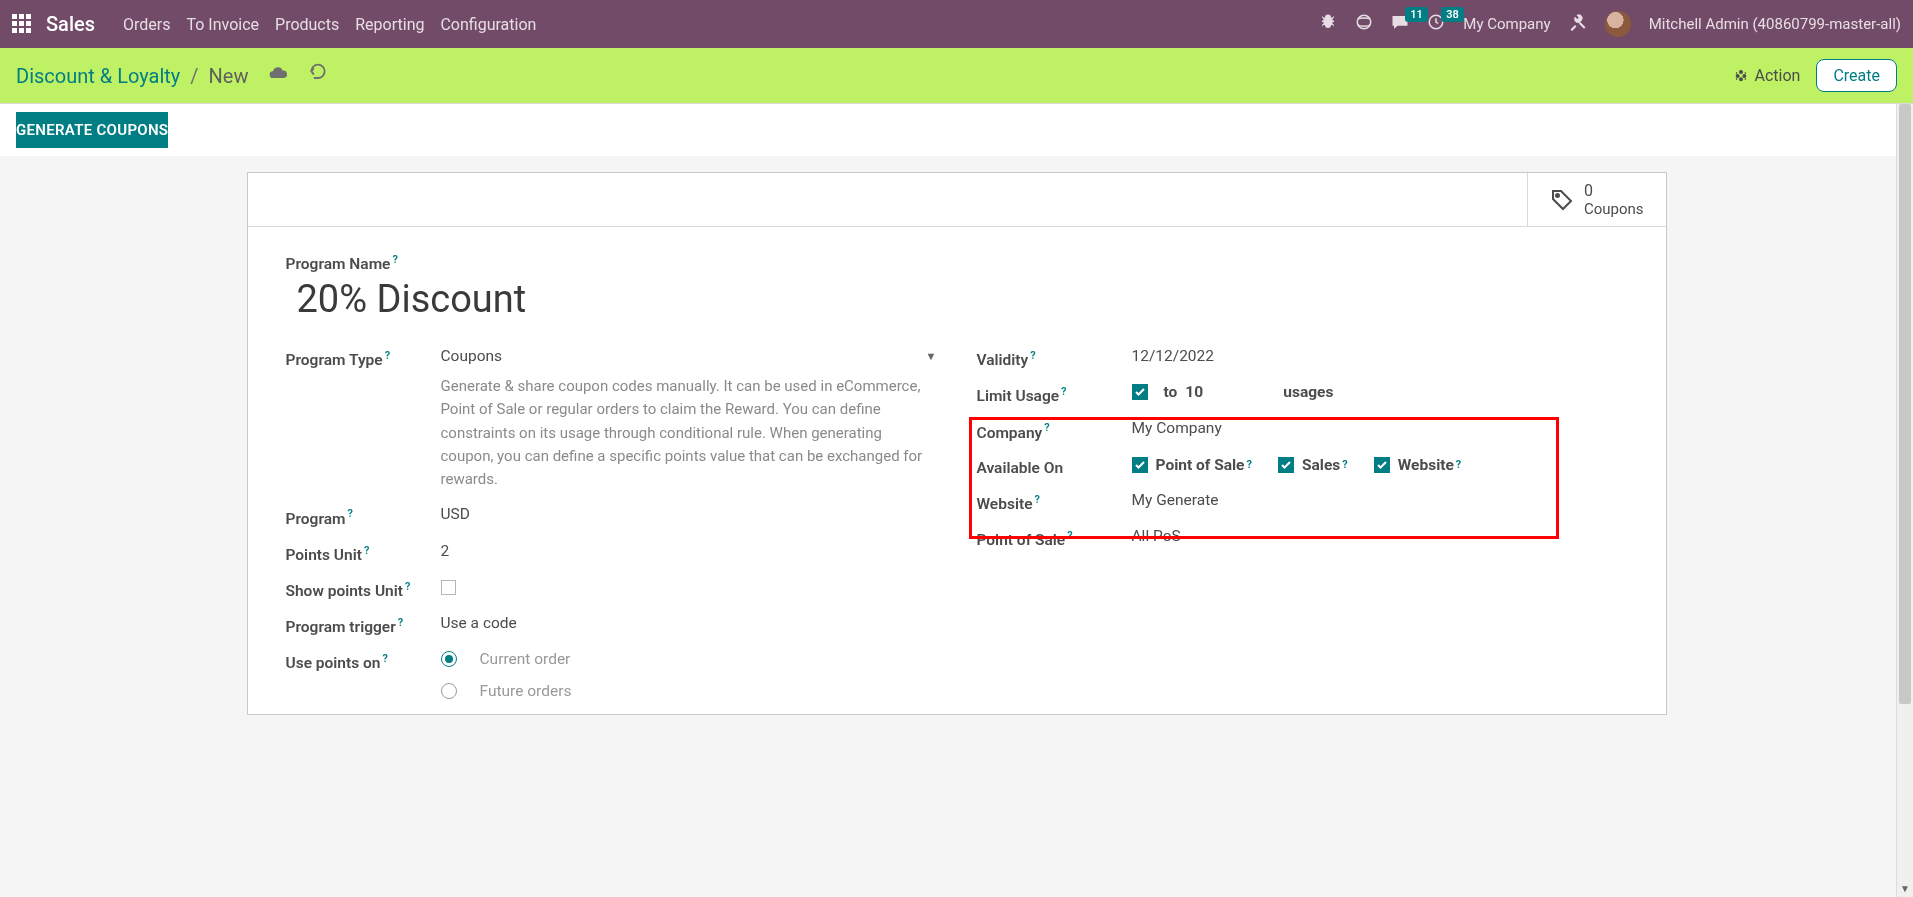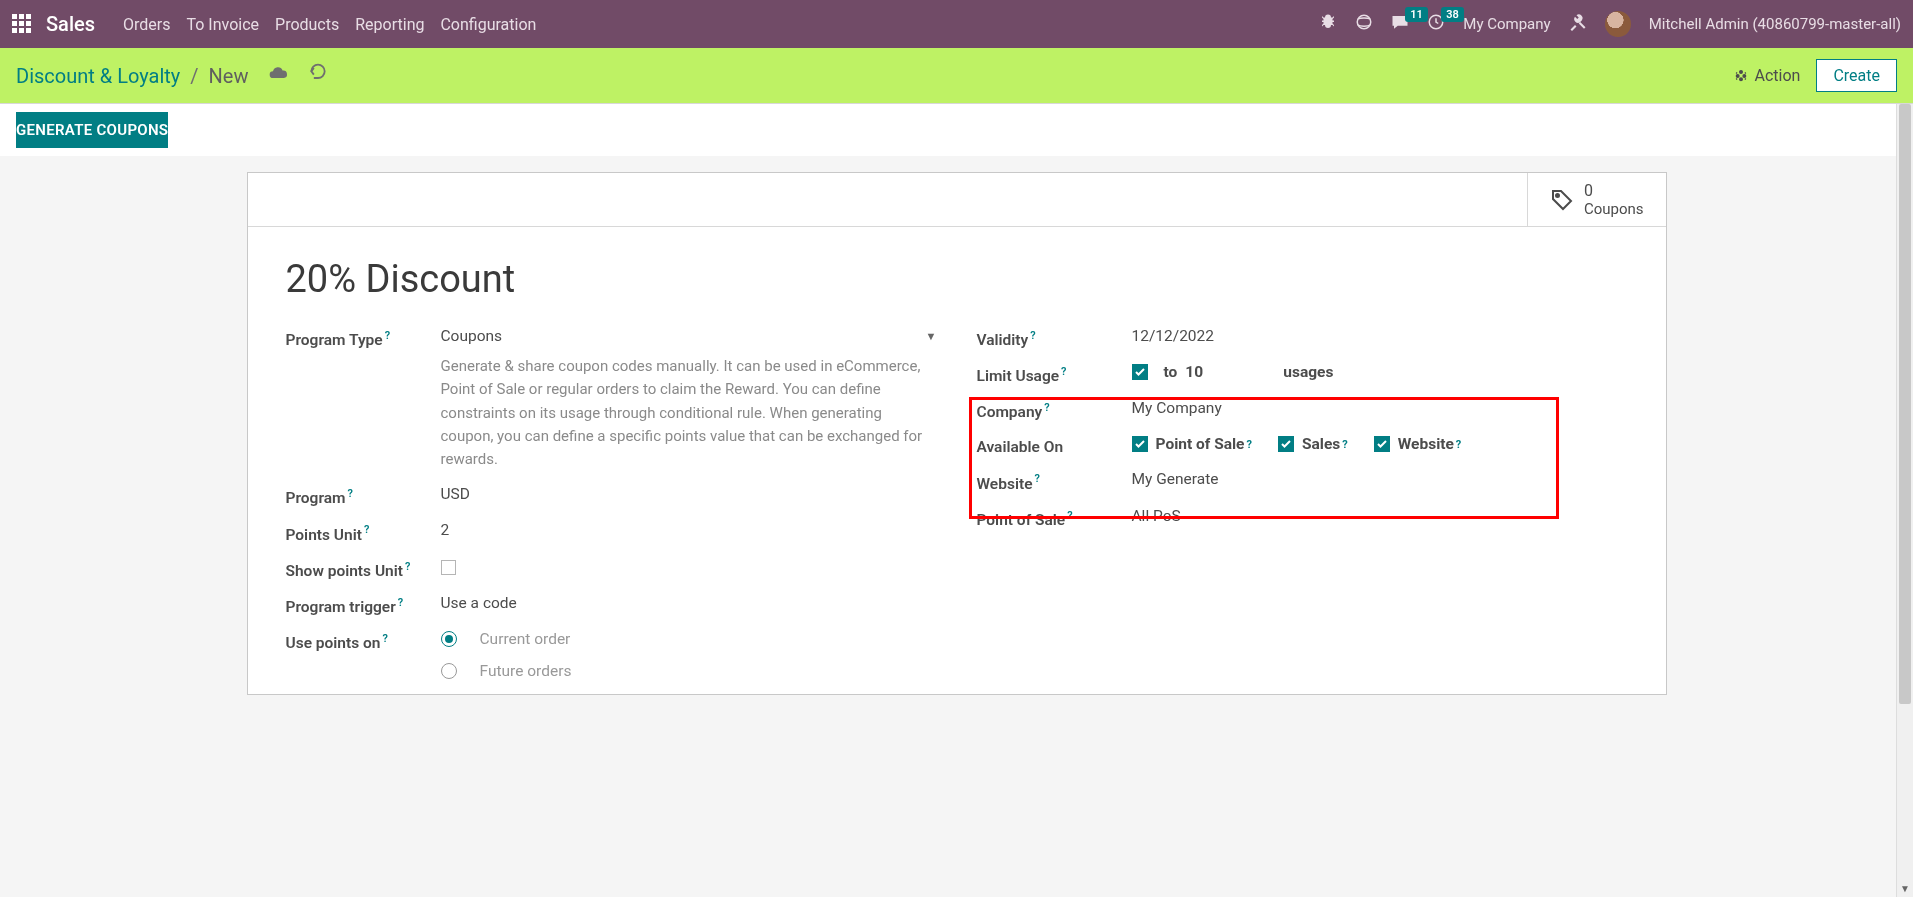--- a/index.html
+++ b/index.html
@@ -19,36 +19,36 @@
 .username { font-size: 15px; color: #e8dde5; }
 
 .control-bar { background: #bef264; height: 56px; display: flex; align-items: center; padding: 0 16px; border-bottom: 1px solid #d8d8d8; }
 .breadcrumb { font-size: 20px; display: flex; align-items: center; gap: 10px; }
 .breadcrumb .bc-link { color: #017e84; cursor: pointer; }
 .breadcrumb .sep { color: #6f6f6f; }
 .breadcrumb .bc-cur { color: #5f5f5f; }
 .cloud-icon, .discard-icon { color: #6f6f6f; cursor: pointer; margin-left: 10px; }
 .control-right { margin-left: auto; display: flex; align-items: center; gap: 16px; }
 .action-btn { color: #4c4c4c; font-size: 16px; display: flex; align-items: center; gap: 6px; cursor: pointer; }
-.create-btn { border: 1px solid #017e84; background: #fff; color: #017e84; padding: 6px 16px; font-size: 16px; cursor: pointer; border-radius: 0; }
+.create-btn { border: 1px solid #017e84; background: #fff; color: #017e84; padding: 6px 16px; font-size: 16px; cursor: pointer; border-radius: 8px; }
 
 .button-bar { background: #fff; padding: 8px 16px; }
 .gen-btn { background: #017e84; color: #fff; border: none; padding: 9px 0; font-size: 15px; font-weight: 600; letter-spacing: 0.3px; cursor: pointer; }
 
 .content { padding: 16px 16px 0 16px; }
 .sheet { background: #fff; border: 1px solid #c8c8c8; max-width: 1420px; margin: 0 auto; position: relative; }
 .sheet-header { height: 54px; border-bottom: 1px solid #d8d8d8; display: flex; justify-content: flex-end; }
 .stat-btn { display: flex; align-items: center; gap: 10px; padding: 0 22px; border-left: 1px solid #d8d8d8; cursor: pointer; color: #4c4c4c; }
 .stat-btn .stat-num { font-size: 16px; }
 .stat-btn .stat-lbl { font-size: 15px; }
 
 .sheet-body { padding: 26px 38px 0 38px; }
 .field-label { color: #4c4c4c; font-size: 15.5px; font-weight: 600; }
 .help-q { color: #017e84; font-size: 11px; vertical-align: super; margin-left: 2px; cursor: pointer; }
-.title-input { font-size: 38px; color: #3a3a3a; font-weight: 400; margin-top: 4px; margin-bottom: 26px; }
+.title-input { font-size: 38px; color: #3a3a3a; font-weight: 400; margin-top: 4px; margin-bottom: 26px; margin-left: 11px; }
 
 .form-cols { display: flex; gap: 40px; }
 .col { flex: 1; }
 .form-row { display: flex; margin-bottom: 14px; align-items: flex-start; }
 .form-row .lbl { width: 155px; flex-shrink: 0; padding-top: 2px; }
 .form-row .val { flex: 1; color: #4c4c4c; font-size: 15.5px; }
 .select-val { display: flex; justify-content: space-between; align-items: center; cursor: pointer; }
 .caret { font-size: 11px; color: #666; }
 .help-text { color: #8a8a8a; font-size: 15px; line-height: 1.55; margin-top: 10px; }
 
@@ -155,20 +155,21 @@
             <circle cx="7.5" cy="7.5" r="1.5" fill="#4c4c4c"></circle>
           </svg>
         <div>
           <div class="stat-num">0</div>
           <div class="stat-lbl">Coupons</div>
         </div>
       </div>
     </div>
 
     <div class="sheet-body">
+      <div class="field-label"><span>Program Name</span><span class="help-q">?</span></div>
       <div class="title-input">20% Discount</div>
 
       <div class="form-cols">
         <div class="col">
           <div class="form-row">
             <div class="lbl"><span class="field-label"><span>Program Type</span><span class="help-q">?</span></span></div>
             <div class="val">
               <div class="select-val">
                   <span>Coupons</span>
                   <span class="caret">▼</span>

